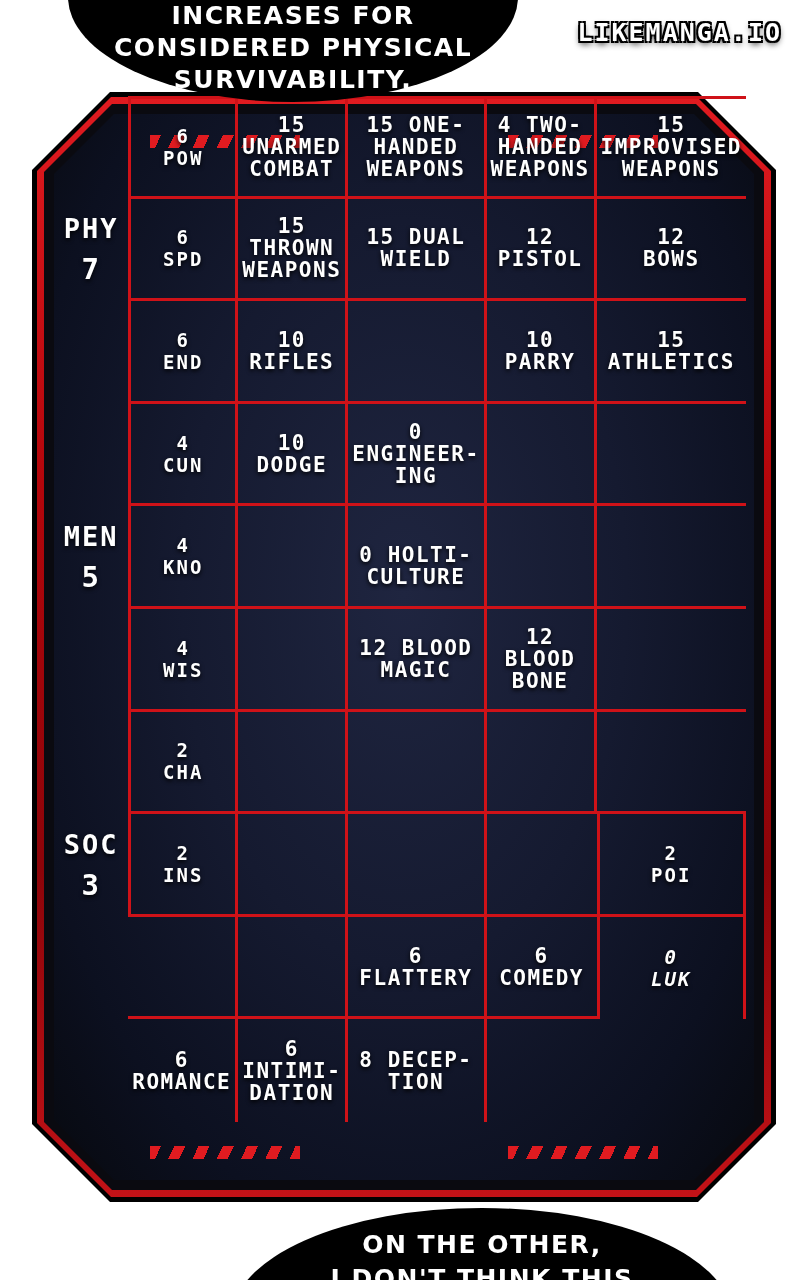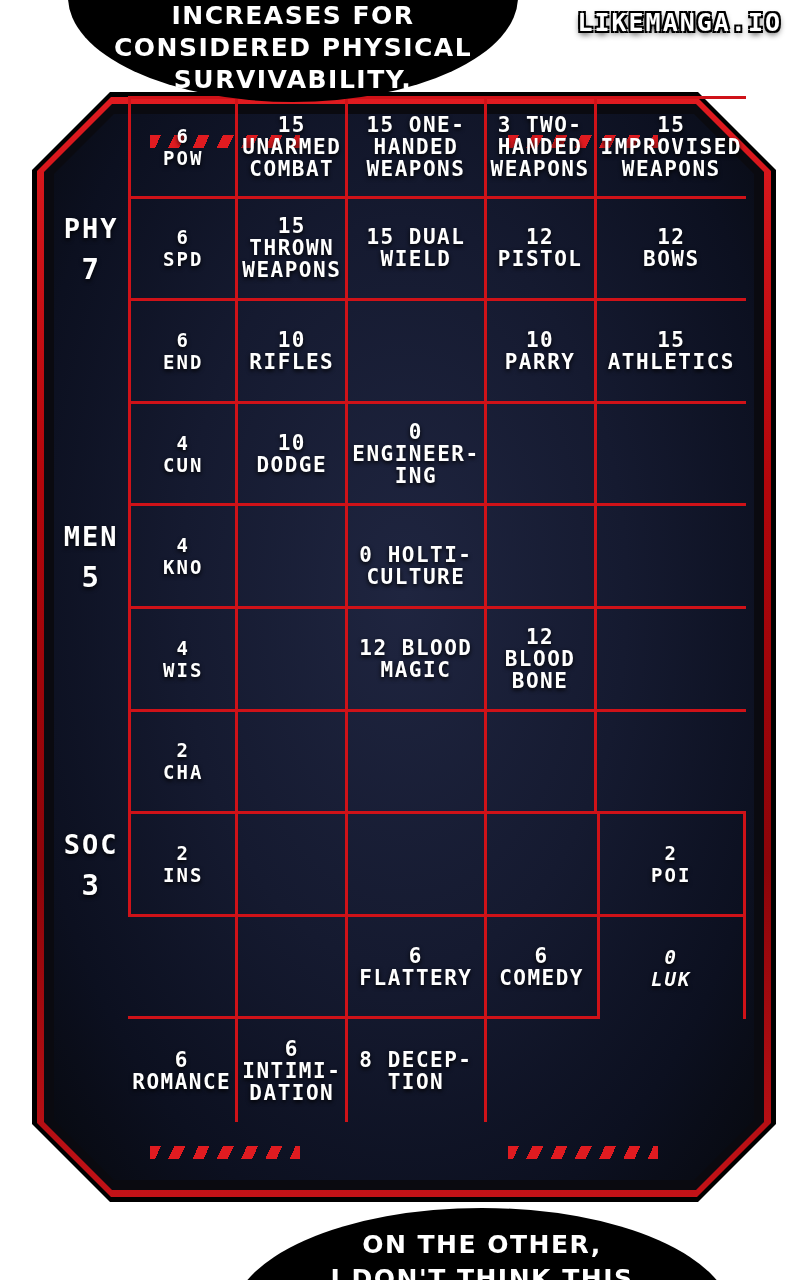--- a/index.html
+++ b/index.html
@@ -38,21 +38,21 @@
     letter-spacing: 1.5px;
     font-weight: bold;
     font-family: "DejaVu Sans", sans-serif;
   }
   .bubble-top-text div { white-space: pre; }
 
   
   .watermark {
     position: absolute;
     right: 18px;
-    top: 8px;
+    top: 18px;
     color: #ffffff;
     font-size: 25px;
     font-weight: bold;
     letter-spacing: 2px;
     font-family: "DejaVu Sans Mono", monospace;
     text-shadow:
       -2px -2px 0 #000, 2px -2px 0 #000,
       -2px 2px 0 #000, 2px 2px 0 #000,
       0 3px 6px rgba(0,0,0,.9);
     z-index: 6;
@@ -242,21 +242,21 @@
         <span class="val">6</span>
         <span class="nm">POW</span>
       </div>
       <div class="cell row-first">
         <span class="nm" style="white-space: normal;">15 UNARMED COMBAT</span>
       </div>
       <div class="cell row-first">
         <span class="nm" style="white-space: normal;">15 ONE-HANDED WEAPONS</span>
       </div>
       <div class="cell row-first">
-        <span class="nm" style="white-space: normal;">3 TWO-HANDED WEAPONS</span>
+        <span class="nm" style="white-space: normal;">4 TWO-HANDED WEAPONS</span>
       </div>
       <div class="cell row-first" style="border-right: none;">
         <span class="nm" style="white-space: normal;">15 IMPROVISED WEAPONS</span>
       </div>
       <div class="cell stat col-first">
         <span class="val">6</span>
         <span class="nm">SPD</span>
       </div>
       <div class="cell">
         <span class="nm" style="white-space: normal;">15 THROWN WEAPONS</span>

